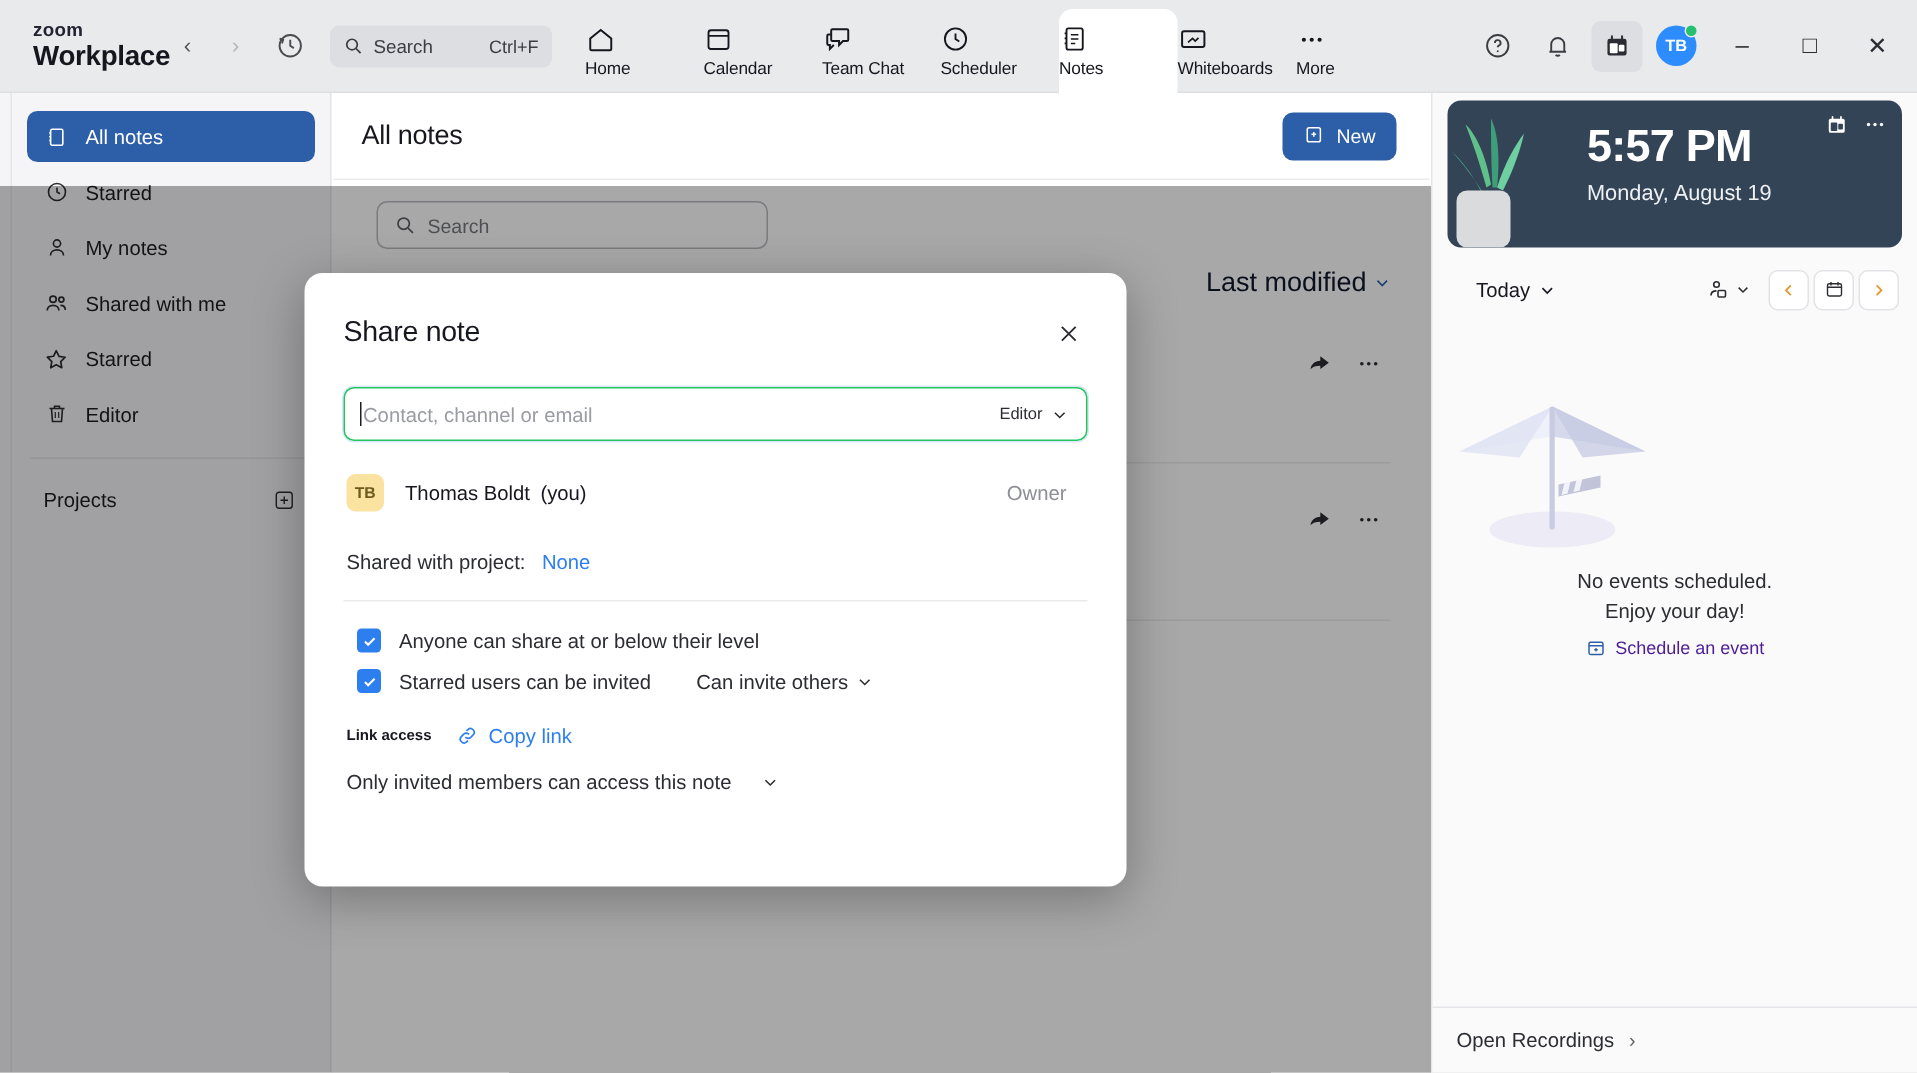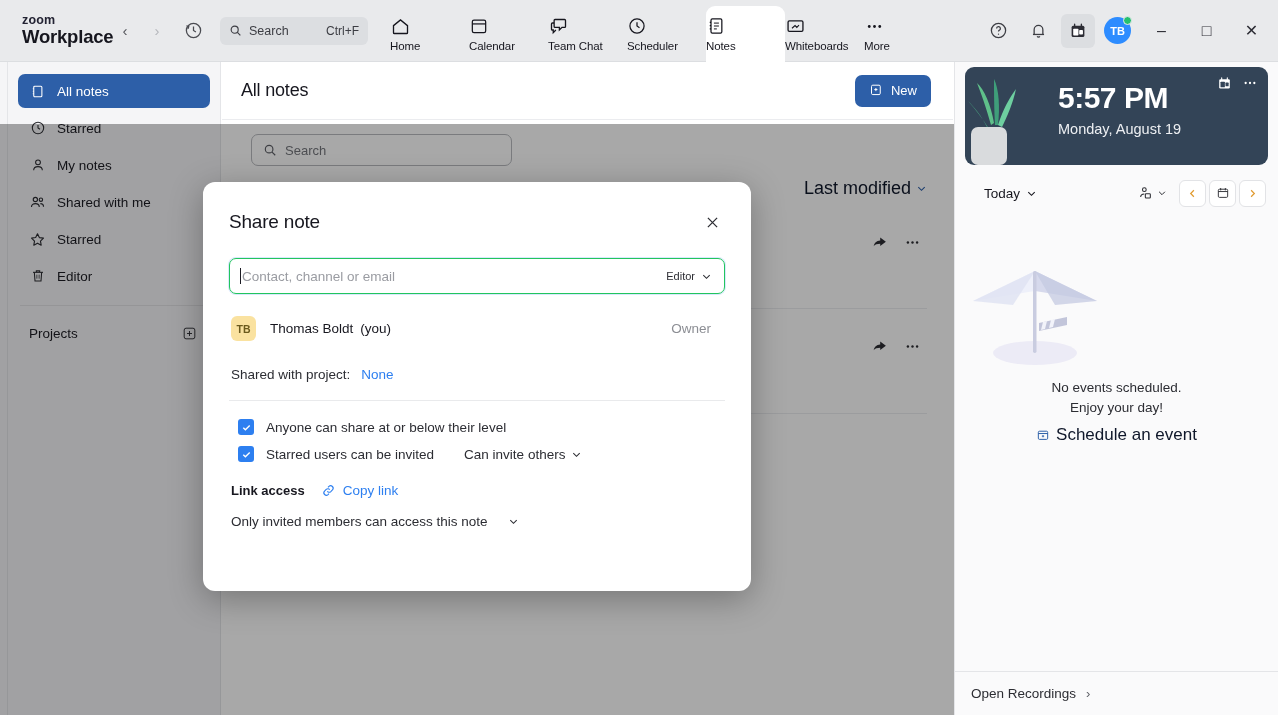--- a/index.html
+++ b/index.html
@@ -140,21 +140,21 @@
   .today { font-size: 13.5px; color: #17171f; display: flex; align-items: center; gap: 6px; }
   .daytools { margin-left: auto; display: flex; align-items: center; gap: 3px; }
   .dtbtn {
     width: 27px; height: 27px; border-radius: 6px; background: #fff;
     border: 1px solid #e2e3e6; display: flex; align-items: center; justify-content: center;
   }
   .dtplain { display: flex; align-items: center; gap: 4px; margin-right: 9px; }
 
   .empty { text-align: center; padding-top: 38px; }
   .empty .etxt { font-size: 13.5px; color: #2c2d33; line-height: 1.5; }
-  .empty .elink { font-size: 17px; color: #0f172a; display: inline-flex; align-items: center; gap: 6px; margin-top: 6px; }
+  .empty .elink { font-size: 12px; color: #4c1d95; display: inline-flex; align-items: center; gap: 6px; margin-top: 6px; }
 
   .recbar {
     position: absolute; bottom: 0; left: 0; width: 324px; height: 44px;
     border-top: 1px solid #e4e5e8; display: flex; align-items: center;
     padding: 0 16px; background: #fafafb;
   }
   .recbar .rtxt { font-size: 13.5px; color: #2c2d33; }
   .recbar .rchev { margin-left: 10px; color: #5d5f66; font-size: 13px; }
 
   
@@ -200,21 +200,21 @@
   .cbrow { display: flex; align-items: center; margin-top: 18px; padding-left: 9px; }
   .cbrow.second { margin-top: 11px; }
   .cbox {
     width: 16px; height: 16px; border-radius: 3px; background: #2d7ff0;
     display: flex; align-items: center; justify-content: center; margin-right: 12px;
   }
   .cblab { font-size: 13.5px; color: #2c2d33; }
   .invitedrop { margin-left: 30px; font-size: 13.5px; color: #2c2d33; display: flex; align-items: center; gap: 6px; }
 
   .linkrow { display: flex; align-items: center; margin-top: 21px; padding-left: 2px; gap: 16px; }
-  .linktitle { font-size: 13px; color: #17171f; font-weight: 700; }
+  .linktitle { font-size: 10px; color: #17171f; font-weight: 700; }
   .copylink { font-size: 13.5px; color: #2d7ff0; display: flex; align-items: center; gap: 7px; }
   .accessrow { margin-top: 16px; padding-left: 2px; font-size: 13.5px; color: #2c2d33; display: flex; align-items: center; gap: 20px;}
 
   svg { display: block; }
 </style>
 </head>
 <body>
 
 <div id="app">
 

